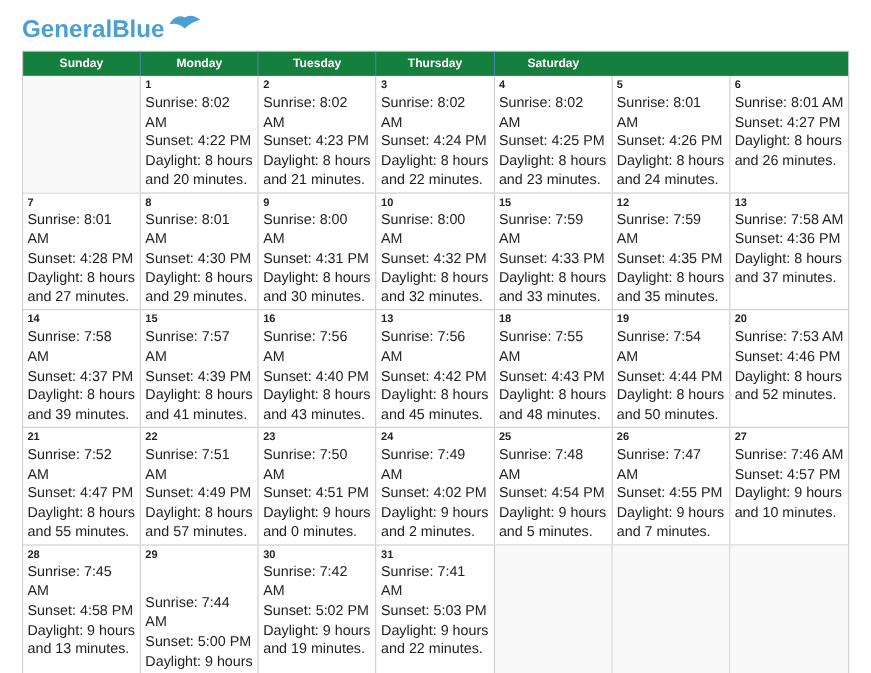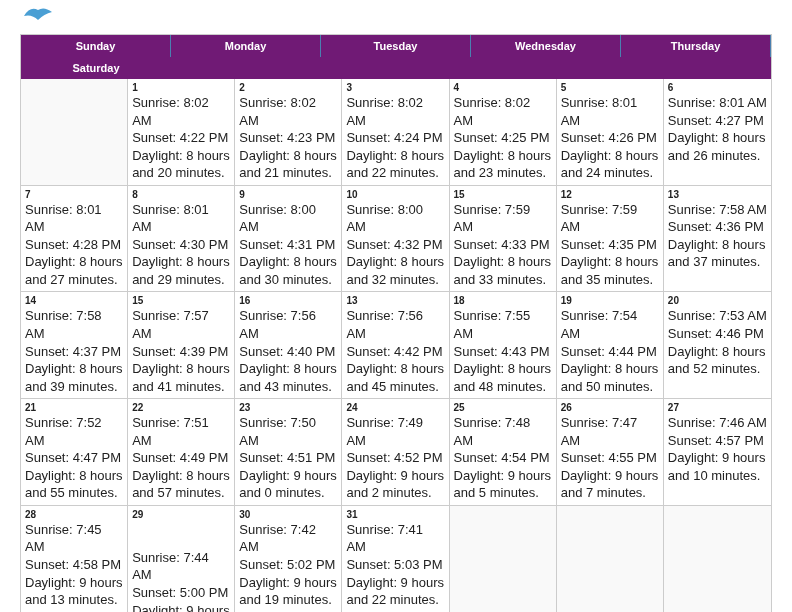--- a/index.html
+++ b/index.html
@@ -51,22 +51,22 @@
       margin-top: 2px;
     }
     .calendar {
       flex: 1;
       display: flex;
       flex-direction: column;
       border: 1px solid #ccc;
     }
     .cal-header {
       display: grid;
-      grid-template-columns: repeat(5, 1fr);
-      background: #701a75;
+      grid-template-columns: repeat(7, 1fr);
+      background: #15803d;
     }
     .cal-header-cell {
       color: #fff;
       font-size: 11px;
       font-weight: bold;
       text-align: center;
       padding: 5px 2px;
       border-right: 1px solid #4a80b0;
     }
     .cal-header-cell:last-child { border-right: none; }
@@ -104,37 +104,39 @@
       color: #222;
     }
   </style>
 </head>
 <body>
 
 <div class="page">
   <div class="header">
     <div class="logo">
       <div style="display:flex;align-items:center;">
+        <span class="logo-text">
+          <span>General</span><span style="color:#4a9fd4;">Blue</span>
+        </span>
         <svg width="28" height="20" viewBox="0 0 28 20" style="margin-left:4px;margin-top:-10px;">
           <path d="M0,10 Q6,0 14,4 Q20,0 28,6 Q20,8 14,14 Q8,8 0,10Z" fill="#4a9fd4"></path>
         </svg>
       </div>
     </div>
     <div class="title-block">
       <div class="month-title"></div>
       <div class="location-title"></div>
     </div>
   </div>
 
   <div class="calendar">
     <div class="cal-header">
     <div class="cal-header-cell">Sunday</div>
         <div class="cal-header-cell">Monday</div>
         <div class="cal-header-cell">Tuesday</div>
-        <div class="cal-header-cell">Wednesday</div>
         <div class="cal-header-cell">Thursday</div>
         <div class="cal-header-cell">Saturday</div>
       </div>
     <div class="cal-body">
     <div class="cal-row">
           <div class="cal-cell empty"></div>
           <div class="cal-cell">
             <span class="day-num">1</span>
             <div class="cell-info" style="white-space: pre-line;">Sunrise: 8:02 AM
 Sunset: 4:22 PM
@@ -297,21 +299,21 @@
           <div class="cal-cell">
             <span class="day-num">23</span>
             <div class="cell-info" style="white-space: pre-line;">Sunrise: 7:50 AM
 Sunset: 4:51 PM
 Daylight: 9 hours
 and 0 minutes.</div>
           </div>
           <div class="cal-cell">
             <span class="day-num">24</span>
             <div class="cell-info" style="white-space: pre-line;">Sunrise: 7:49 AM
-Sunset: 4:52 PM
+Sunset: 4:02 PM
 Daylight: 9 hours
 and 2 minutes.</div>
           </div>
           <div class="cal-cell">
             <span class="day-num">25</span>
             <div class="cell-info" style="white-space: pre-line;">Sunrise: 7:48 AM
 Sunset: 4:54 PM
 Daylight: 9 hours
 and 5 minutes.</div>
           </div>

